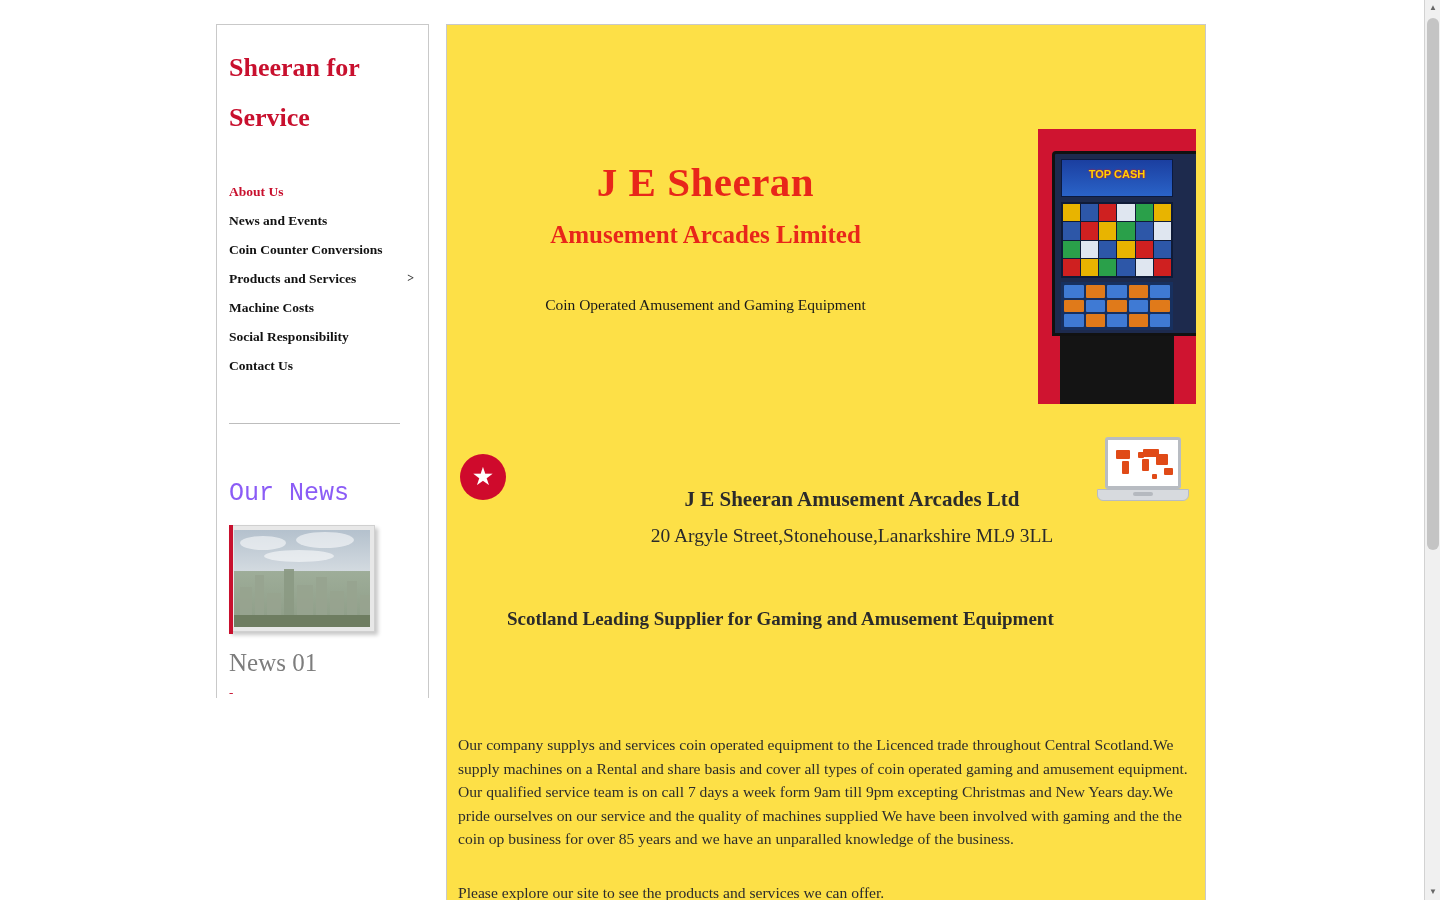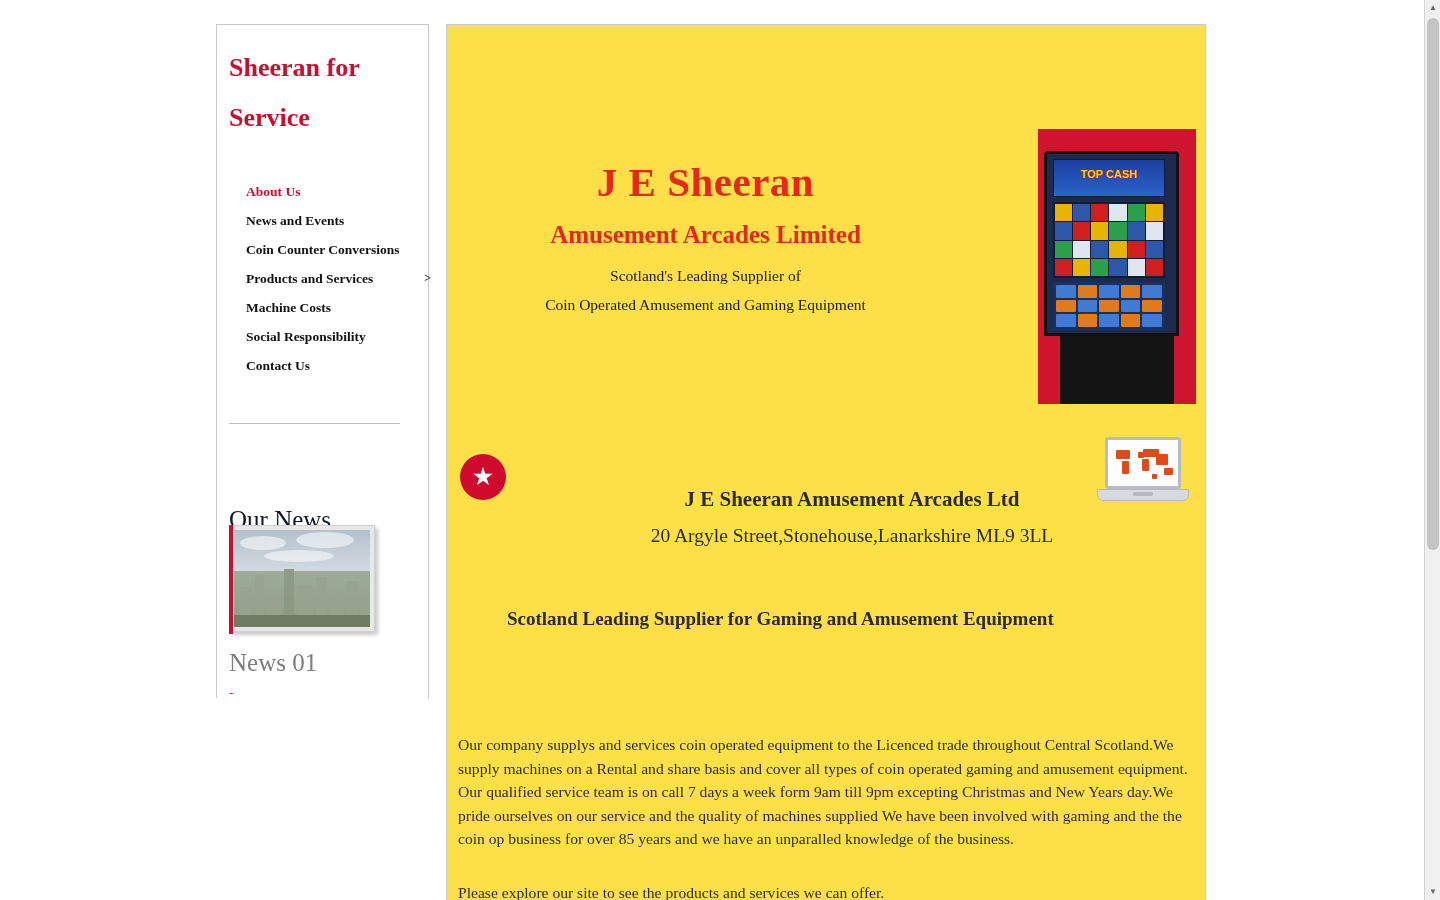--- a/index.html
+++ b/index.html
@@ -39,21 +39,21 @@
     width: 180px;
     font-family: "Liberation Serif", serif;
     font-weight: bold;
     font-size: 26px;
     line-height: 50px;
     color: #c8102e;
   }
 
   .nav {
     position: absolute;
-    left: 29px; top: 152px;
+    left: 12px; top: 152px;
     width: 195px;
   }
   .nav-item {
     position: relative;
     display: block;
     height: 29px;
     line-height: 29px;
     font-family: "Liberation Serif", serif;
     font-weight: bold;
     font-size: 13.5px;
@@ -75,24 +75,23 @@
     position: absolute;
     left: 12px; top: 398px;
     width: 171px;
     height: 1px;
     background: #bdbdbd;
   }
 
   .news-head {
     position: absolute;
     left: 12px; top: 454px;
-    font-family: Liberation Serif, serif;
+    font-family: Liberation Mono, monospace;
     font-size: 25px;
-    color: #0f172a;
-    margin-top: 27px;
+    color: #8b5cf6;
   }
 
   
   .news-photo-wrap {
     position: absolute;
     left: 12px; top: 500px;
     width: 146px; height: 107px;
     background: #e8e8e8;
     border: 1px solid #d0d0d0;
     box-shadow: 3px 3px 4px rgba(0,0,0,0.22);
@@ -187,22 +186,22 @@
   
   .slot {
     position: absolute;
     left: 591px; top: 104px;
     width: 158px; height: 275px;
     background: #cf1430;
     overflow: hidden;
   }
   .slot-cab {
     position: absolute;
-    left: 6px; top: 22px;
-    width: 135px; height: 185px;
+    left: 14px; top: 22px;
+    width: 148px; height: 185px;
     background: #1d2a4d;
     border: 3px solid #111;
     border-radius: 4px 4px 0 0;
   }
   .slot-top {
     position: absolute;
     left: 6px; top: 5px;
     width: 112px; height: 38px;
     background: linear-gradient(#1b3fa0, #2a63c8);
     border: 1px solid #0b1a40;
@@ -430,21 +429,20 @@
       </div>
 
       <div class="news-label">News 01</div>
       <div class="news-dash">-</div>
     </aside>
 
     <main class="content">
 
       <h1 class="brand-title">J E Sheeran</h1>
       <h2 class="brand-sub">Amusement Arcades Limited</h2>
-      <div class="tag1">Scotland's Leading Supplier of</div>
       <div class="tag2">Coin Operated Amusement and Gaming Equipment</div>
 
       <div class="slot">
         <div class="slot-cab">
           <div class="slot-top">
             <div class="slot-top-text">TOP CASH</div>
           </div>
           <div class="slot-reels">
             <div class="cell y"></div>
               <div class="cell"></div>

